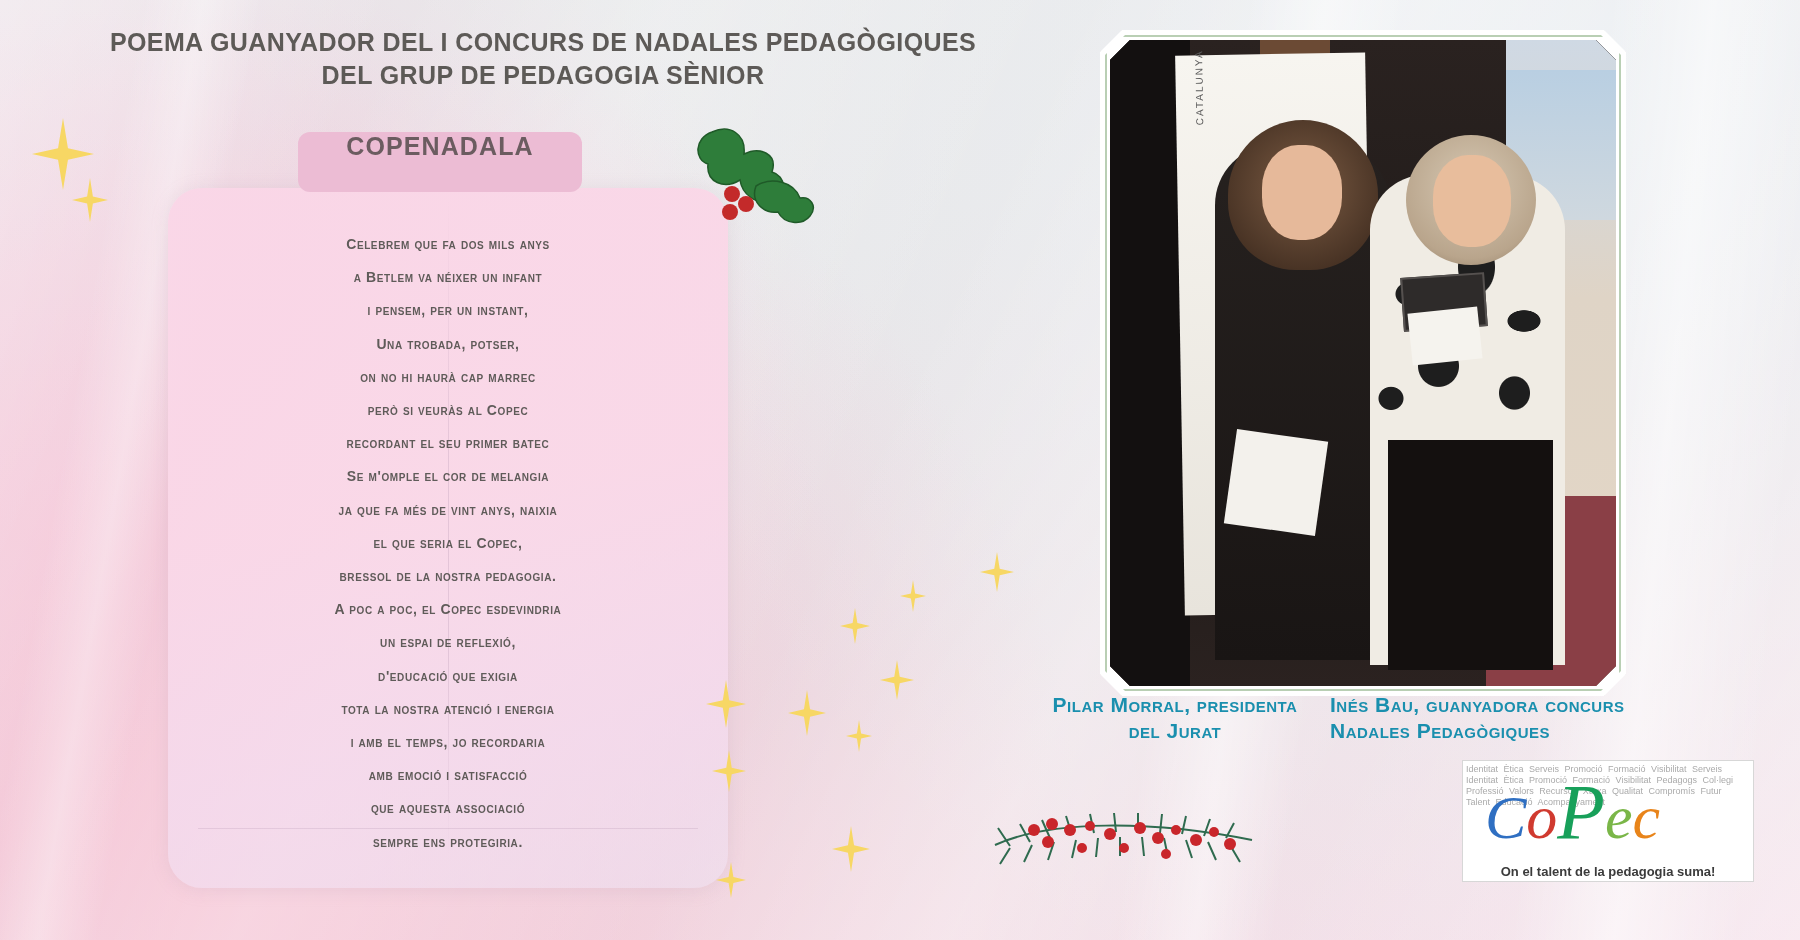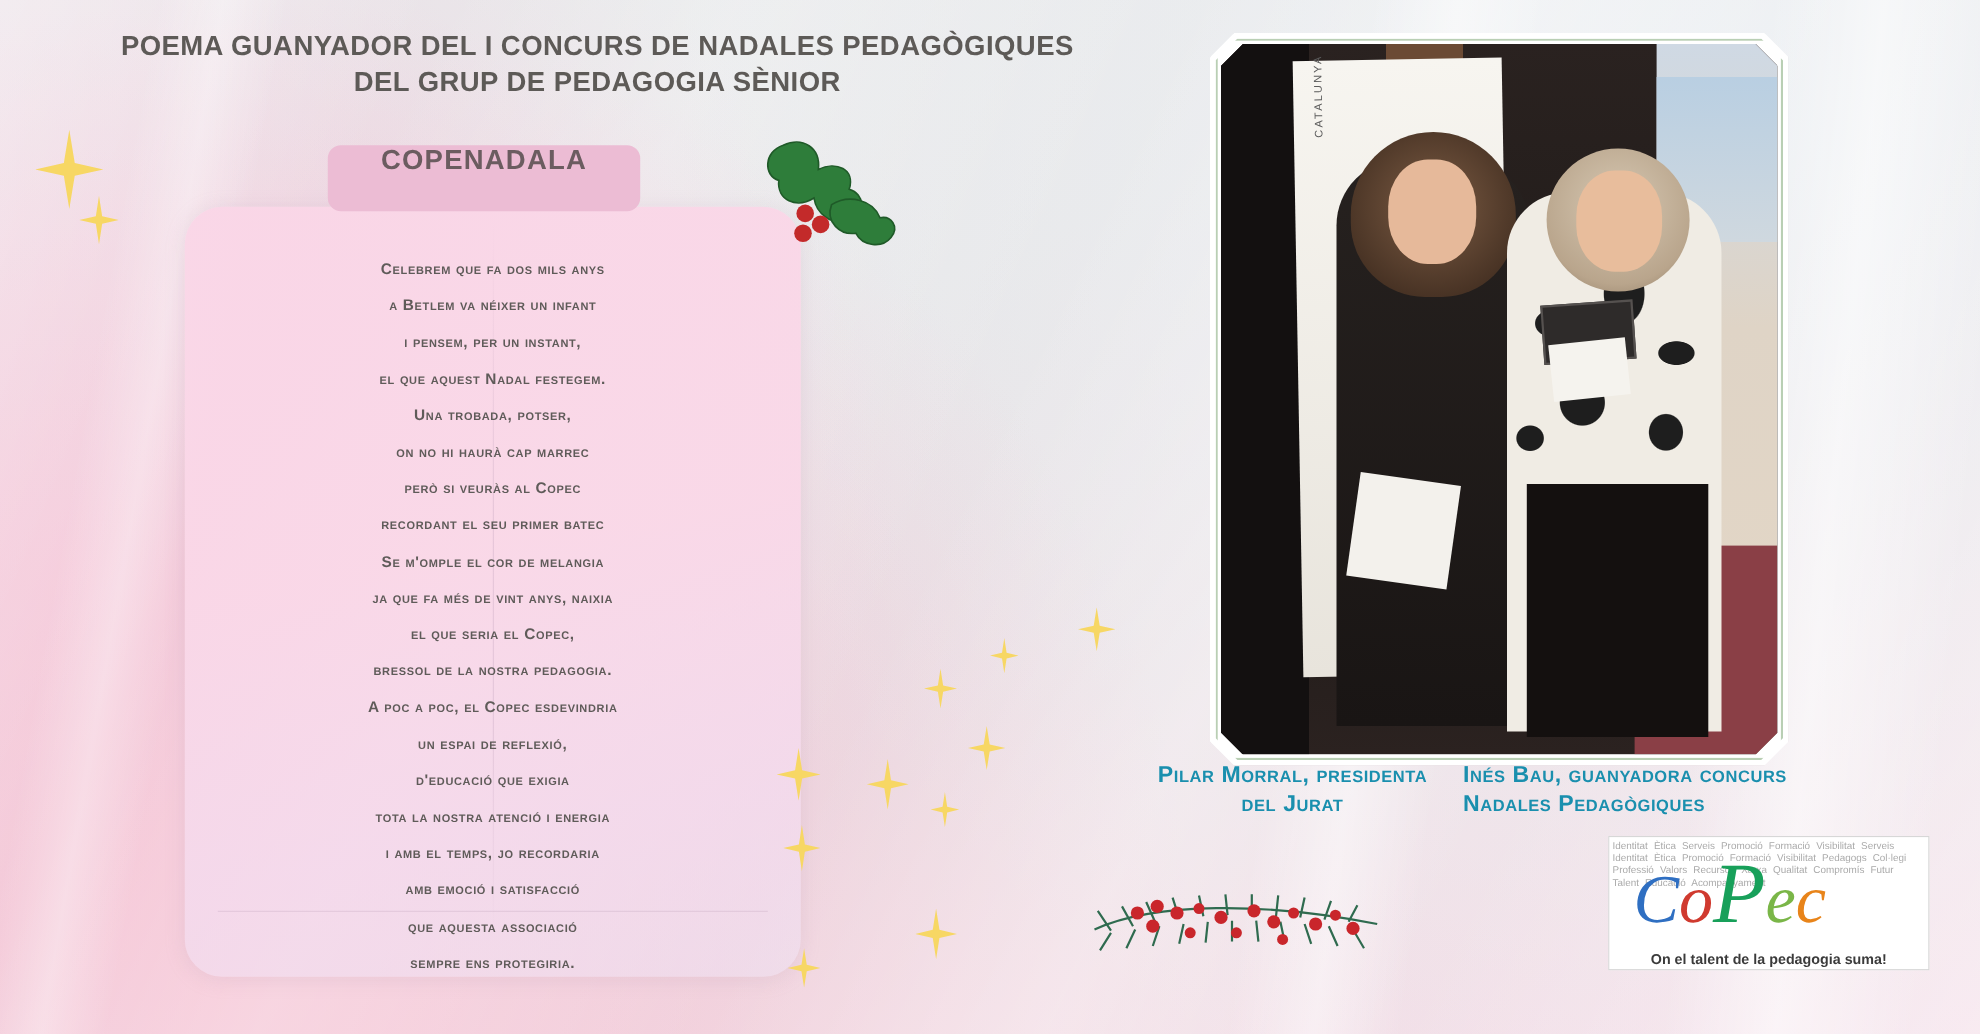--- a/index.html
+++ b/index.html
@@ -164,21 +164,20 @@
 <div class="poem-card"></div>
 
 <div class="badge">
   <span>COPENADALA</span>
 </div>
 
 <div class="poem" id="poem">
     <div>Celebrem que fa dos mils anys</div>
     <div>a Betlem va néixer un infant</div>
     <div>i pensem, per un instant,</div>
-    <div>el que aquest Nadal festegem.</div>
     <div>Una trobada, potser,</div>
     <div>on no hi haurà cap marrec</div>
     <div>però si veuràs al Copec</div>
     <div>recordant el seu primer batec</div>
     <div>Se m'omple el cor de melangia</div>
     <div>ja que fa més de vint anys, naixia</div>
     <div>el que seria el Copec,</div>
     <div>bressol de la nostra pedagogia.</div>
     <div>A poc a poc, el Copec esdevindria</div>
     <div>un espai de reflexió,</div>

